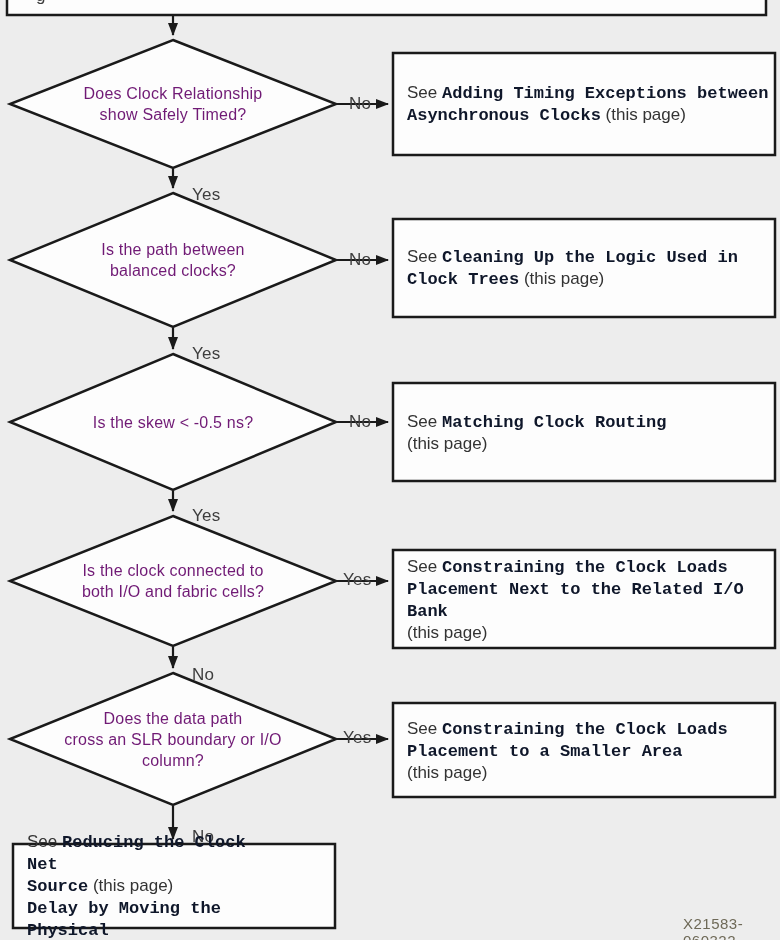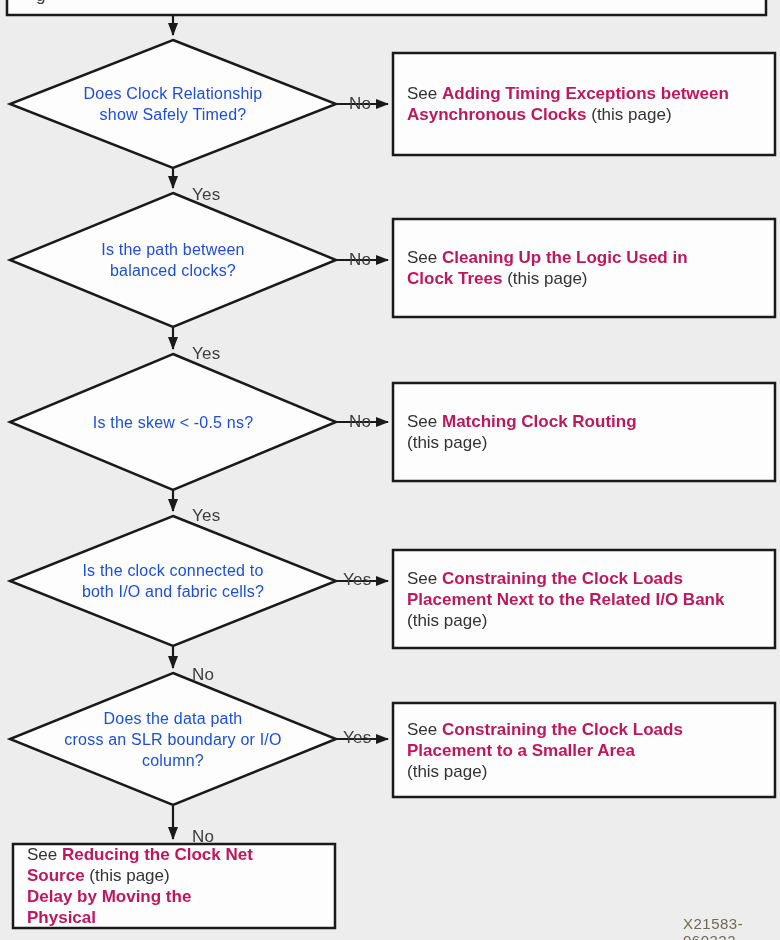--- a/index.html
+++ b/index.html
@@ -14,34 +14,34 @@
   #shapes { position: absolute; left: 0; top: 0; }
   .overlay { position: absolute; box-sizing: border-box; }
   .dtext {
     display: flex;
     align-items: center;
     justify-content: center;
     text-align: center;
     white-space: pre-line;
     font-size: 16px;
     line-height: 21px;
-    color: #1d4ed8;
+    color: #701a75;
     letter-spacing: 0.2px;
   }
   .rtext {
     display: flex;
     flex-direction: column;
     justify-content: center;
     font-size: 17px;
     line-height: 21px;
     color: #333333;
     padding-left: 14px;
     padding-right: 4px;
   }
-  .rtext b { color: #be185d; font-weight: bold; }
+  .rtext b { color: #0f172a; font-weight: bold; font-family: Liberation Mono, monospace; }
   .branch-label {
     position: absolute;
     font-size: 17px;
     color: #3d3d3d;
     letter-spacing: 0.3px;
     margin-top: 17px;
   }
   .partial-top-text {
     position: absolute;
     left: 36px;

